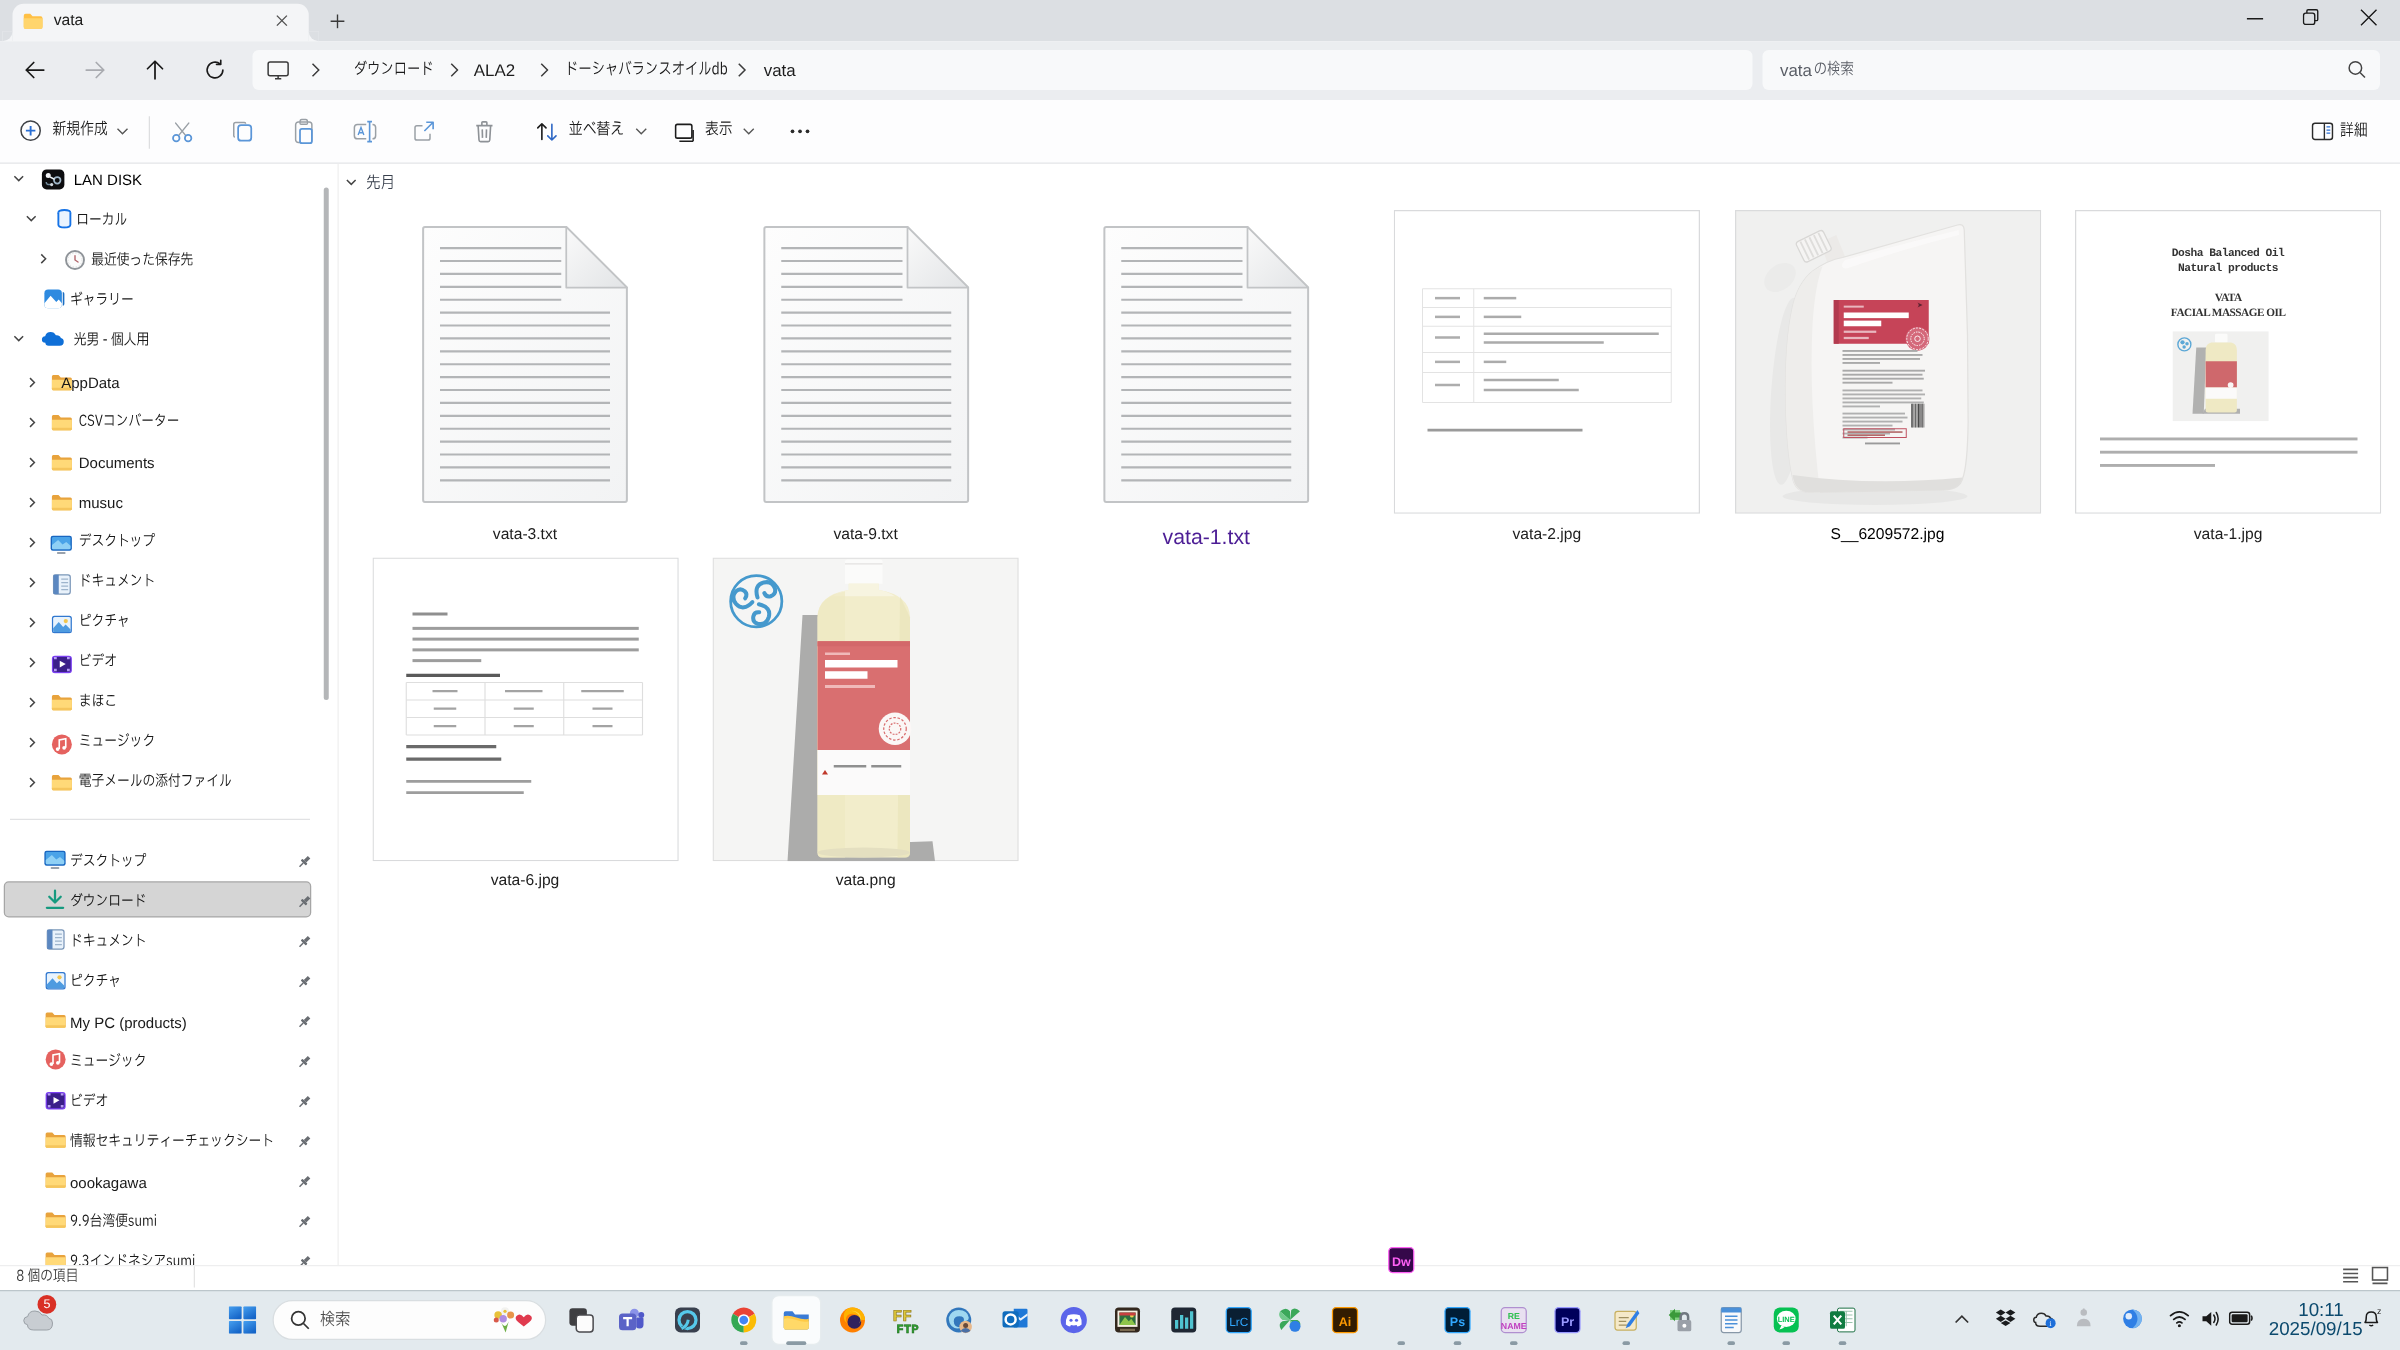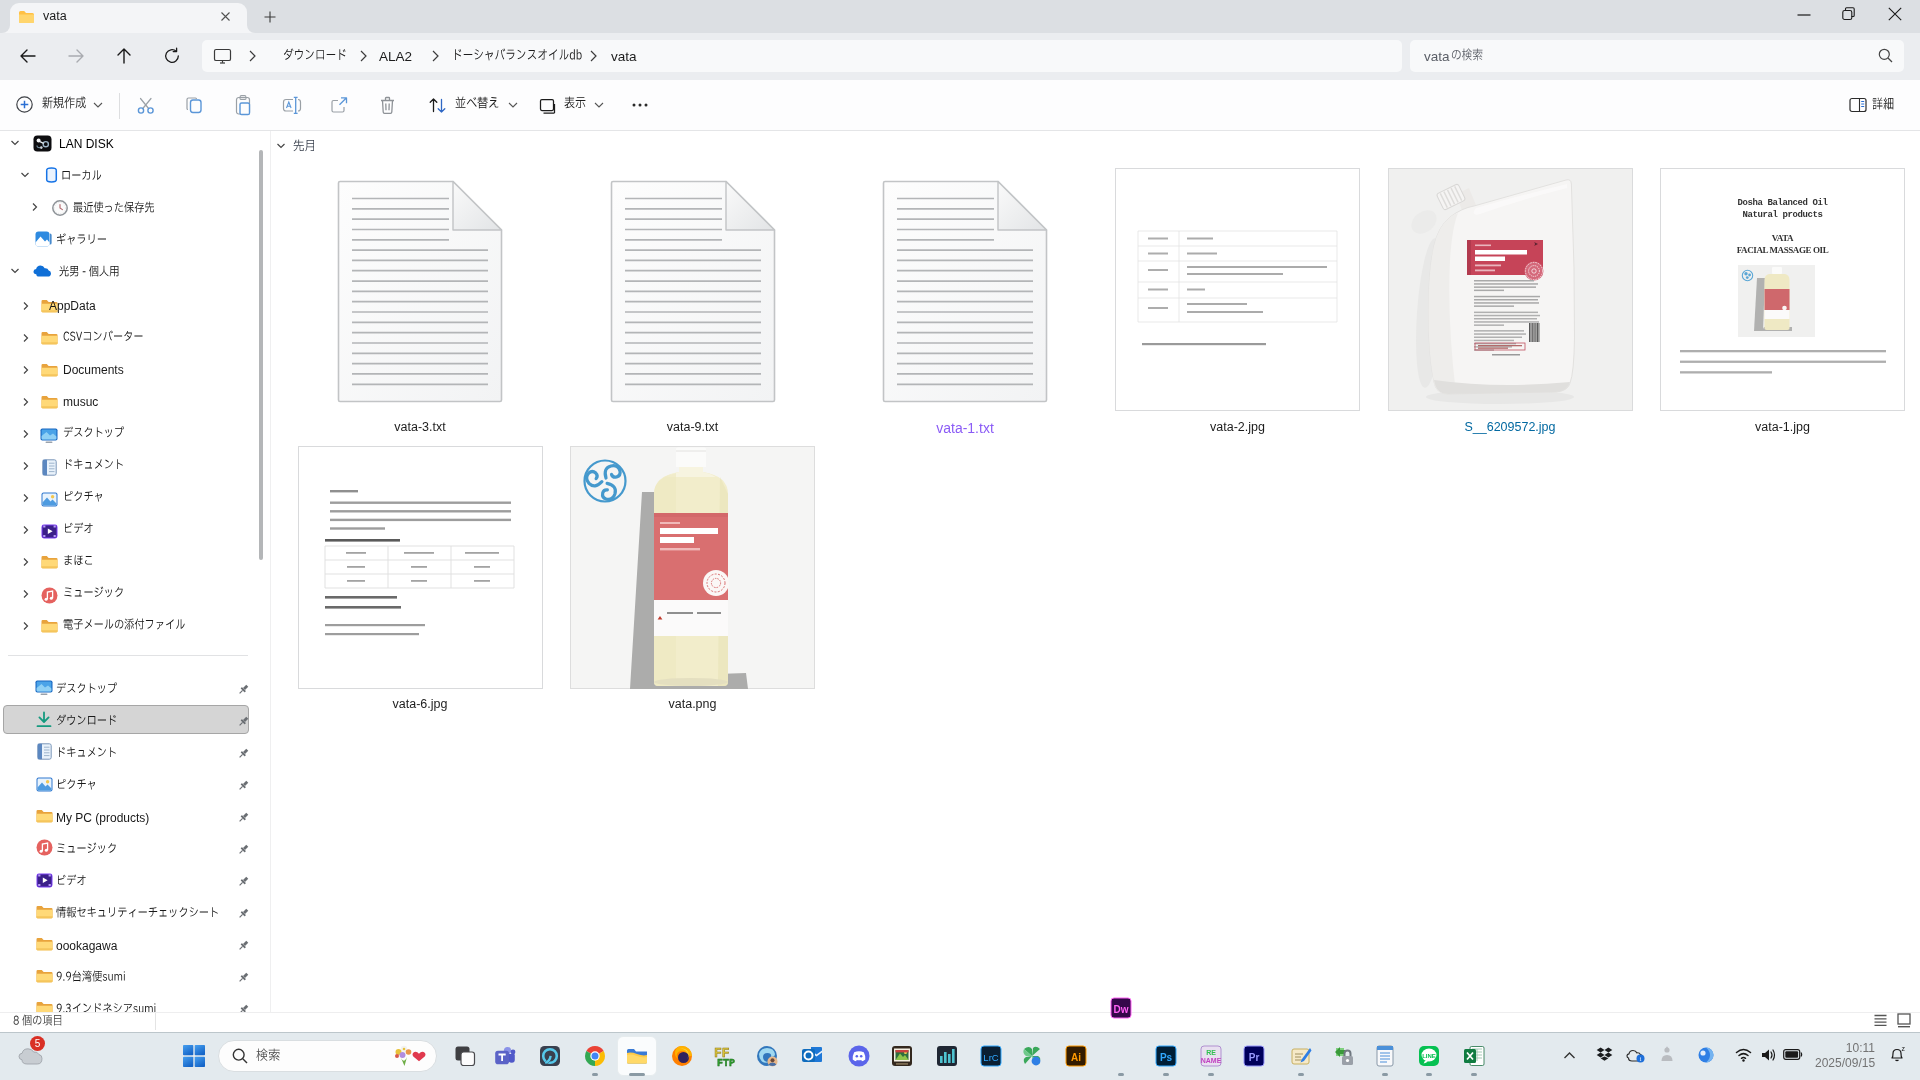--- a/index.html
+++ b/index.html
@@ -622,23 +622,23 @@
         <path d="M15 152.7 L151 152.7"></path>
         <path d="M15 163.0 L151 163.0"></path>
         <path d="M15 173.3 L151 173.3"></path>
         <path d="M15 183.6 L151 183.6"></path>
         <path d="M15 193.9 L151 193.9"></path>
         <path d="M15 204.3 L151 204.3"></path>
       </g>
 </svg>
 <div class="abs" style="left:300px;top:420px;width:240px;text-align:center;font-size:12.5px;color:#1d1d1d">vata-3.txt</div>
 <div class="abs" style="left:572.5px;top:420px;width:240px;text-align:center;font-size:12.5px;color:#1d1d1d">vata-9.txt</div>
-<div class="abs" style="left:845px;top:420px;width:240px;text-align:center;font-size:14px;color:#8b5cf6">vata-1.txt</div>
+<div class="abs" style="left:845px;top:420px;width:240px;text-align:center;font-size:17px;color:#4c1d95">vata-1.txt</div>
 <div class="abs" style="left:1117.5px;top:420px;width:240px;text-align:center;font-size:12.5px;color:#1d1d1d">vata-2.jpg</div>
-<div class="abs" style="left:1390px;top:420px;width:240px;text-align:center;font-size:12.5px;color:#0369a1">S__6209572.jpg</div>
+<div class="abs" style="left:1390px;top:420px;width:240px;text-align:center;font-size:12.5px;color:#000000">S__6209572.jpg</div>
 <div class="abs" style="left:1662.5px;top:420px;width:240px;text-align:center;font-size:12.5px;color:#1d1d1d">vata-1.jpg</div>
 <div class="abs" style="left:300px;top:697px;width:240px;text-align:center;font-size:12.5px;color:#1d1d1d">vata-6.jpg</div>
 <div class="abs" style="left:572.5px;top:697px;width:240px;text-align:center;font-size:12.5px;color:#1d1d1d">vata.png</div>
 <svg class="abs" style="left:1115px;top:168px" width="245" height="243" viewBox="0 0 245 243">
       <rect x="0.5" y="0.5" width="244" height="242" fill="#ffffff" stroke="#d9dadc"></rect>
       <path d="M23 63 L222 63" stroke="#e3e3e3" stroke-width="0.8" fill="none"></path>
       <path d="M23 78 L222 78" stroke="#e3e3e3" stroke-width="0.8" fill="none"></path>
       <path d="M23 93 L222 93" stroke="#e3e3e3" stroke-width="0.8" fill="none"></path>
       <path d="M23 114 L222 114" stroke="#e3e3e3" stroke-width="0.8" fill="none"></path>
       <path d="M23 130 L222 130" stroke="#e3e3e3" stroke-width="0.8" fill="none"></path>
@@ -1036,18 +1036,18 @@
     </svg>
 <svg class="abs" style="left:1760px;top:1047px" width="17" height="16" viewBox="0 0 17 16">
       <path d="M2 6 L5 6 L9 2.5 L9 13.5 L5 10 L2 10 Z" fill="#1a1a1a"></path>
       <path d="M11 5 Q13 8 11 11 M13 3 Q16 8 13 13" stroke="#1a1a1a" stroke-width="1.2" fill="none" stroke-linecap="round"></path>
     </svg>
 <svg class="abs" style="left:1783px;top:1048px" width="20" height="13" viewBox="0 0 20 13">
       <rect x="0.7" y="1.7" width="16" height="9.6" rx="2" stroke="#1a1a1a" stroke-width="1.2" fill="none"></rect>
       <rect x="2.3" y="3.3" width="12.8" height="6.4" rx="1" fill="#1a1a1a"></rect>
       <path d="M18 4.5 Q19.3 6.5 18 8.5" stroke="#1a1a1a" stroke-width="1.2" fill="none"></path>
     </svg>
-<div class="abs" style="left:1815px;top:1041px;width:60px;text-align:right;font-size:12px;color:#737373;line-height:15px">10:11<br>2025/09/15</div>
+<div class="abs" style="left:1815px;top:1041px;width:60px;text-align:right;font-size:15px;color:#0c4a6e;line-height:15px">10:11<br>2025/09/15</div>
 <svg class="abs" style="left:1888px;top:1045px" width="18" height="18" viewBox="0 0 18 18">
       <path d="M4 13 Q5 12 5 8.5 Q5 4.5 9 4.5 Q13 4.5 13 8.5 Q13 12 14 13 Z" stroke="#1a1a1a" stroke-width="1.2" fill="none" stroke-linejoin="round"></path>
       <path d="M7.5 15 Q9 16.3 10.5 15" stroke="#1a1a1a" stroke-width="1.2" fill="none"></path>
       <text x="13.5" y="6" font-size="7" fill="#1a1a1a" font-family="Liberation Sans">z</text>
     </svg>
 </div>
 </body></html>

